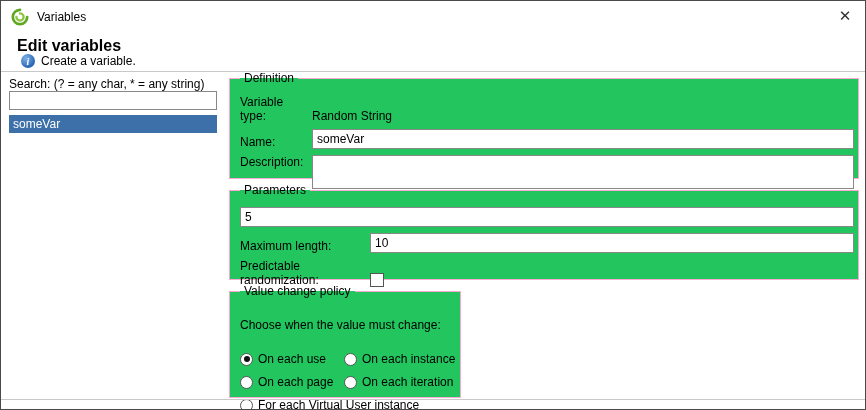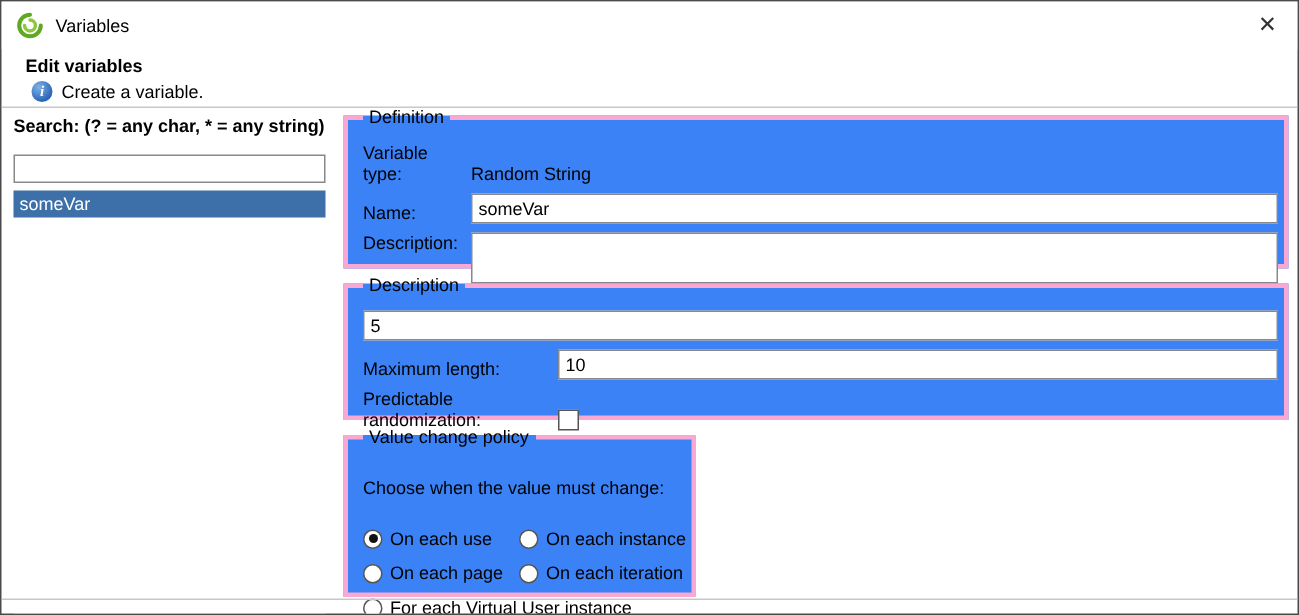--- a/index.html
+++ b/index.html
@@ -14,41 +14,41 @@
   
   .titlebar { position:absolute; top:0; left:0; right:0; height:30px;
     display:flex; align-items:center; padding:16px 10px; background:#fff; }
   .app-icon { width:18px; height:18px; margin-right:8px; flex:0 0 auto; }
   .title-text { font-size:12px; color:#000; }
   .close-btn { position:absolute; right:6px; top:2px; width:28px; height:26px;
     display:flex; align-items:center; justify-content:center;
     font-size:15px; color:#333; cursor:pointer; background:transparent; border:none; }
 
   
-  .header-title { position:absolute; left:16px; top:36px; font-weight:bold; font-size:12px; }
+  .header-title { position:absolute; left:16px; top:36px; font-weight:bold; font-size:16px; }
   .header-hint { position:absolute; left:20px; top:53px; display:flex; align-items:center; gap:6px; }
   .info-icon { width:14px; height:14px; border-radius:50%;
     background:radial-gradient(circle at 35% 30%, #7fb2e8, #2a66b5 70%);
     color:#fff; font-size:10px; font-weight:bold; font-style:italic;
     display:flex; align-items:center; justify-content:center;
     font-family:"Liberation Serif", serif; }
   .top-sep { position:absolute; left:0; right:0; top:70px; height:0; border-top:1px solid #c8c8c8; }
 
   
   .left-panel { position:absolute; left:8px; top:76px; width:208px; }
-  .search-label { display:block; margin-bottom:12px; white-space:nowrap;font-weight:bold; }
+  .search-label { display:block; margin-bottom:0; white-space:nowrap; }
   .search-input { width:208px; height:19px; border:1px solid #888; padding:1px 4px;
     font-family:"Liberation Sans", sans-serif; font-size:12px; }
   .var-list { margin-top:5px; width:208px; height:282px; background:#fff; }
   .list-item { height:18px; line-height:18px; padding:0 4px; cursor:default; }
   .list-item[data-selected="true"] { background:#3d6fa8; color:#fff; }
 
   
   fieldset { position:absolute; left:228px; width:630px; margin:0;
-    border:3px solid #f9a8d4; padding:4px 4px 8px 10px; background:#3b82f6; }
+    border:1px solid #f9a8d4; padding:4px 4px 8px 10px; background:#22c55e; }
   legend { padding:0 4px; font-size:12px; }
 
   .fs-definition { top:70px; height:108px; }
   .fs-parameters { top:182px; height:97px; }
   .fs-policy     { top:283px; width:232px; height:114px; }
 
   .row { display:flex; align-items:flex-end; margin-top:6px; }
   .row.top-align { align-items:flex-start; }
   .lbl-narrow { width:72px; flex:0 0 auto; }
   .lbl-wide { width:130px; flex:0 0 auto; }
@@ -114,21 +114,21 @@
       <span class="lbl-narrow">Name:</span>
       <input class="field" type="text" value="someVar" style="">
     </div>
     <div class="row top-align">
       <span class="lbl-narrow">Description:</span>
       <textarea class="field" style=""></textarea>
     </div>
   </fieldset>
 
   <fieldset class="fs-parameters">
-    <legend>Description</legend>
+    <legend>Parameters</legend>
     <div class="row">
       <input class="field" type="text" value="5" style="">
     </div>
     <div class="row">
       <span class="lbl-wide">Maximum length:</span>
       <input class="field" type="text" value="10" style="">
     </div>
     <div class="row">
       <span class="lbl-wide">Predictable randomization:</span>
       <span class="checkbox" data-checked="false">

